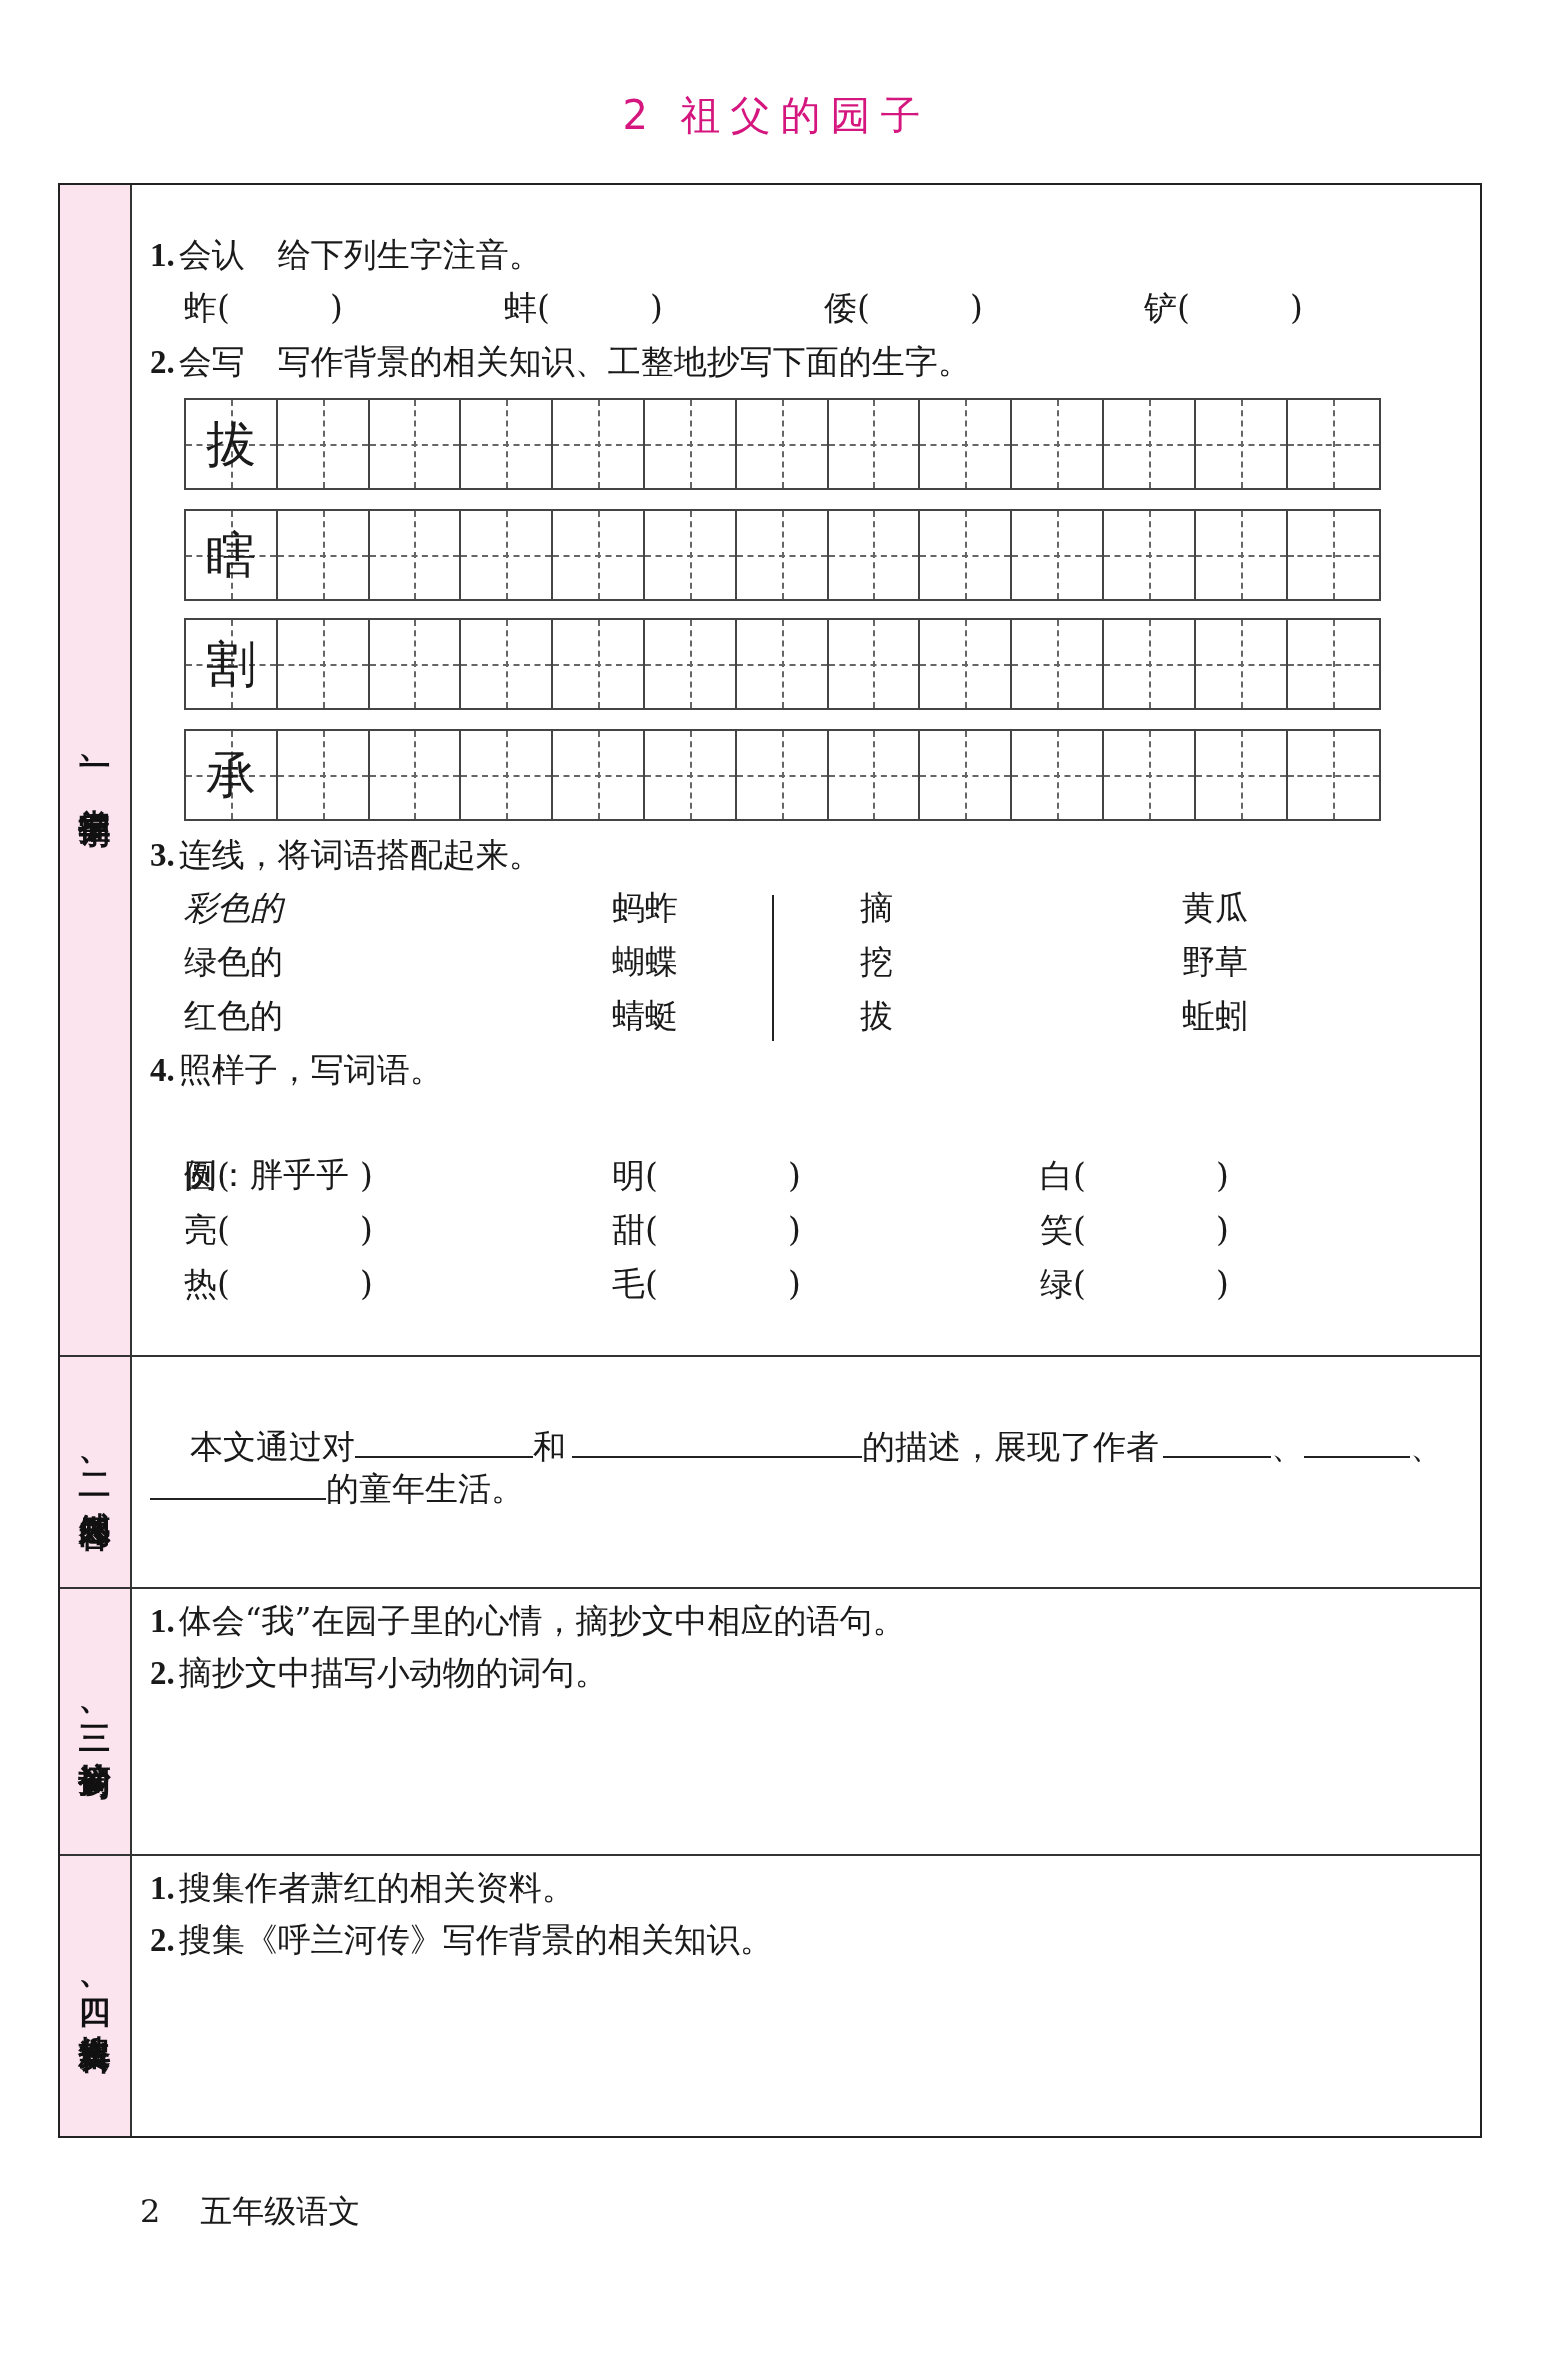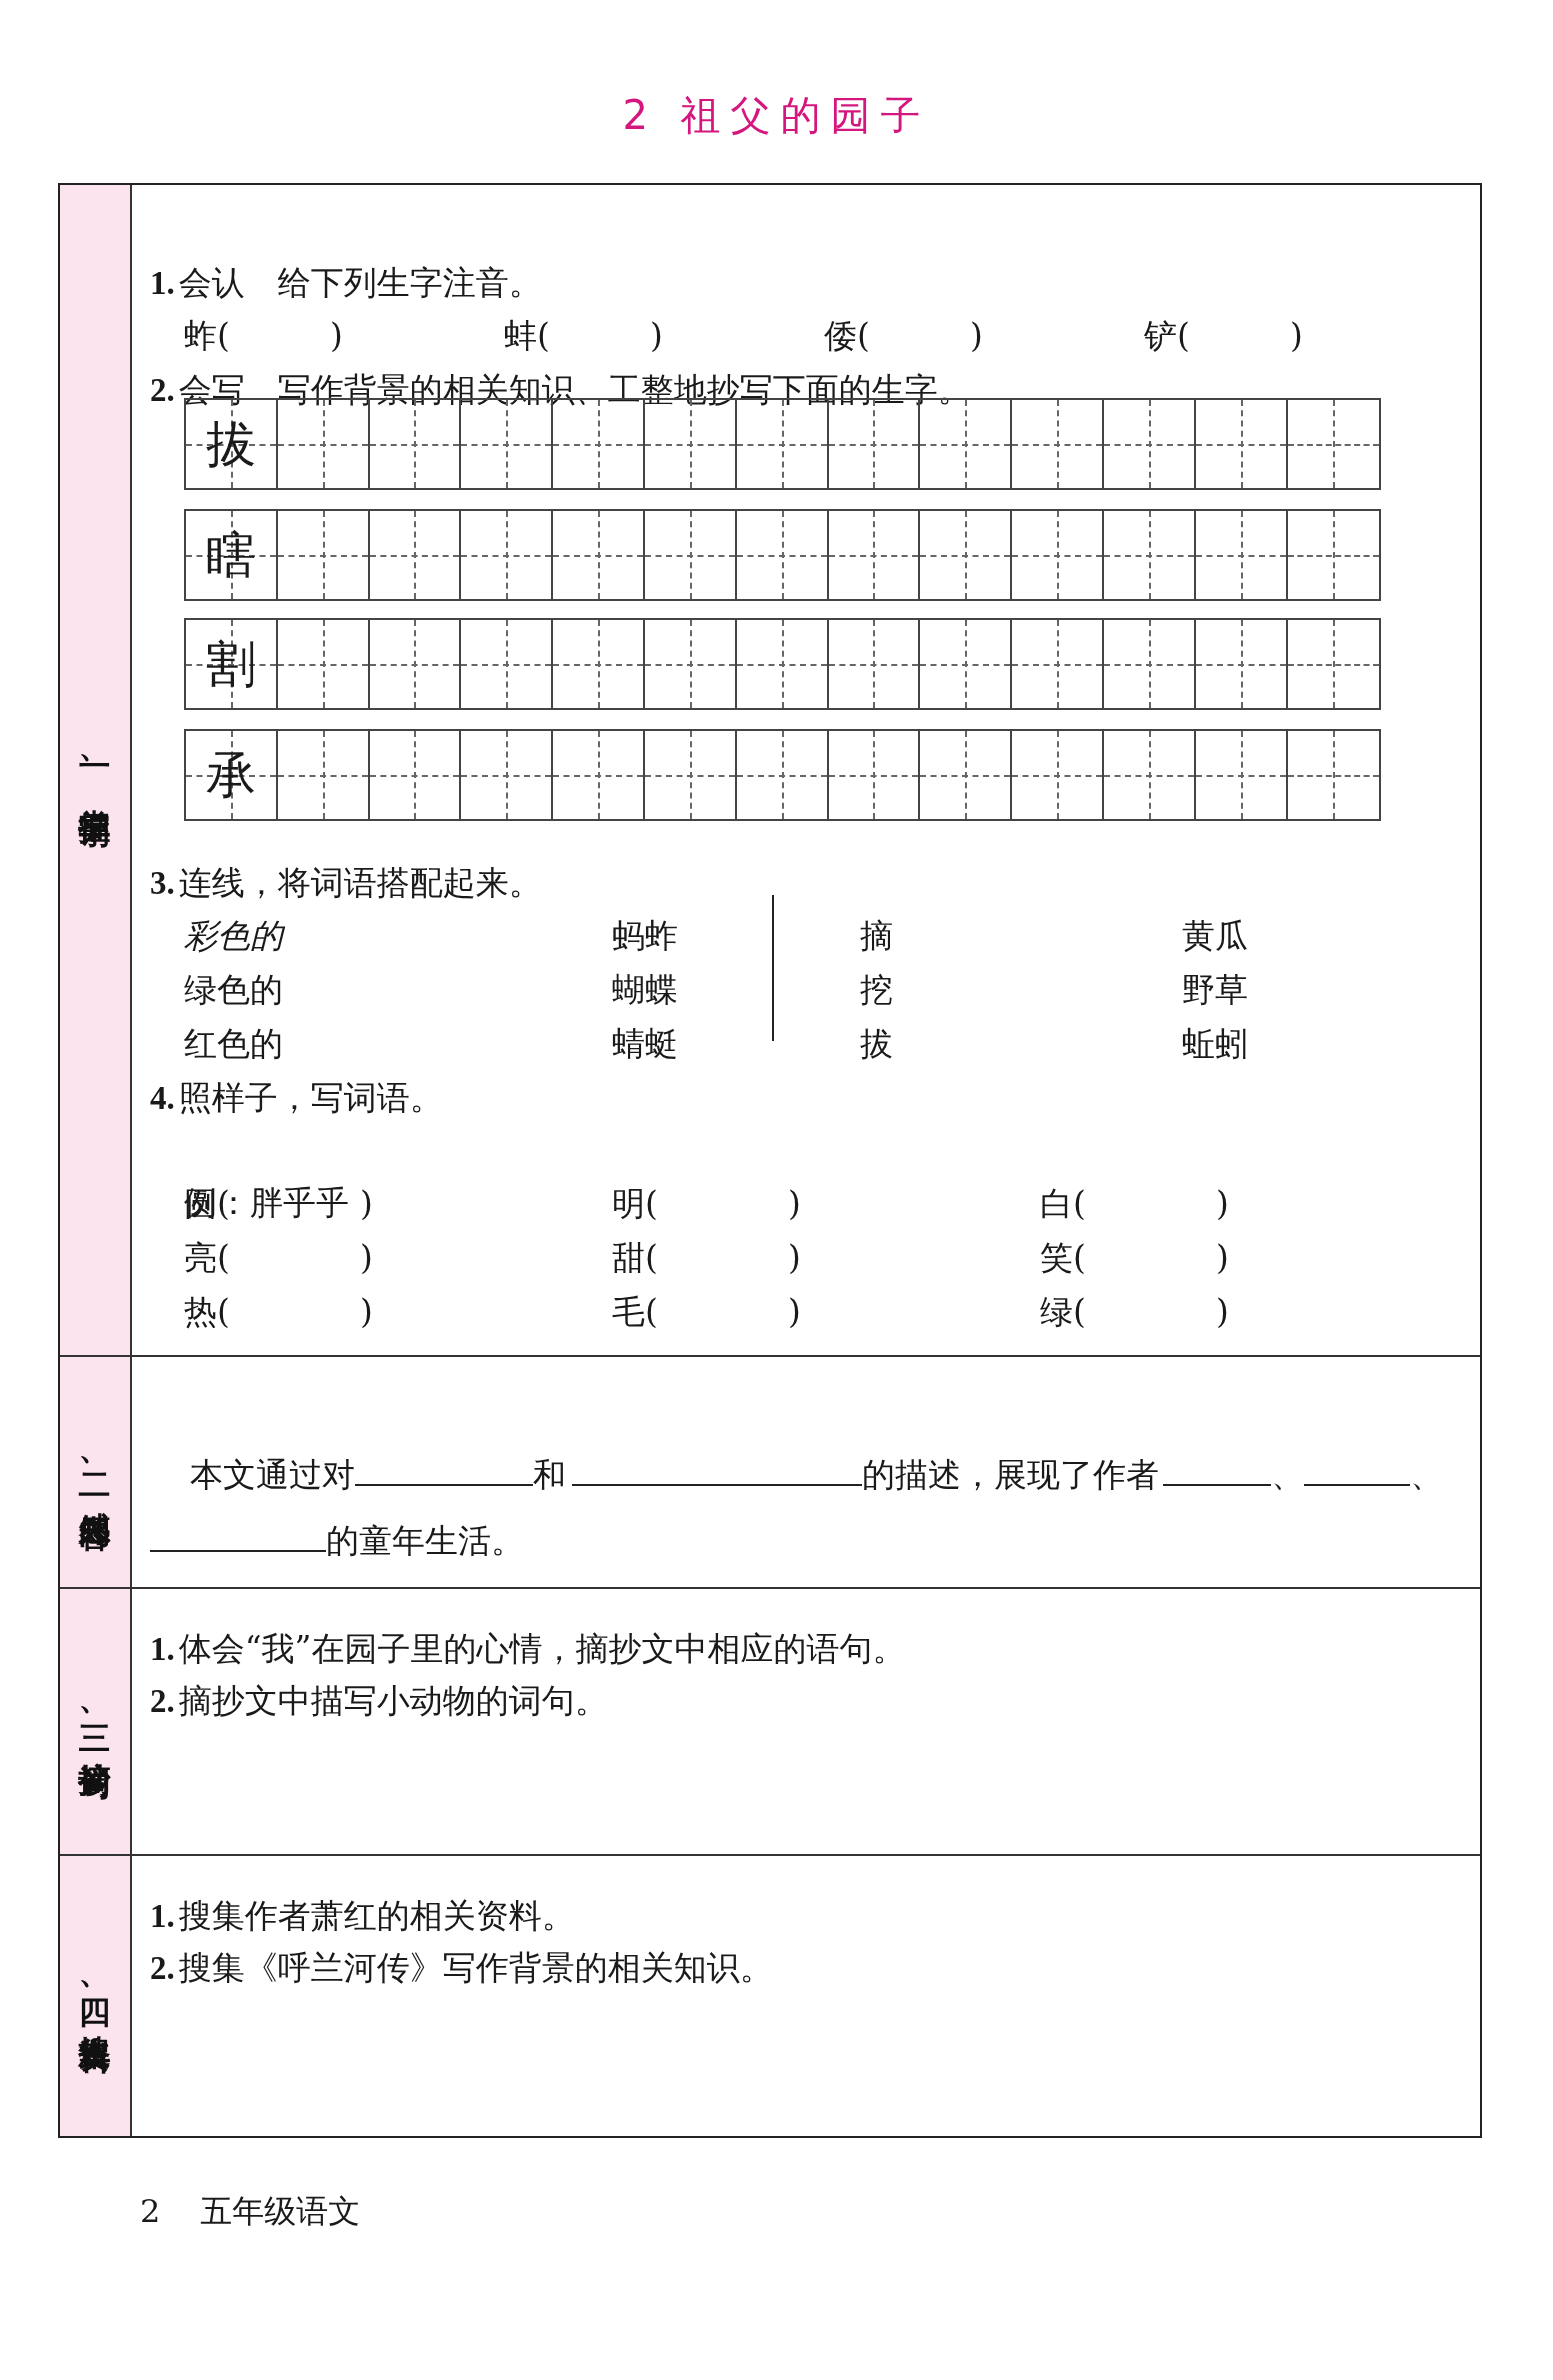--- a/index.html
+++ b/index.html
@@ -9,21 +9,21 @@
   .title { left:0; width:1553px; top:88px; text-align:center; font-size:40px; letter-spacing:10px;
            color:#d4167e; font-family:"DejaVu Sans","Liberation Sans",sans-serif; }
   .tbl { left:58px; top:183px; width:1424px; height:1955px; border:2px solid #222; box-sizing:border-box; }
   .sec { position:absolute; left:0; width:1420px; box-sizing:border-box; }
   .sec.bt { border-top:2px solid #333; }
   .side { position:absolute; left:0; top:0; bottom:0; width:72px; background:#fce4ef;
           border-right:2px solid #333; box-sizing:border-box;
           display:flex; align-items:center; justify-content:center; }
   .side-label { writing-mode:vertical-rl; text-orientation:upright; font-size:32px; font-weight:bold;
                 letter-spacing:2px; font-family:"DejaVu Sans","Liberation Sans",sans-serif; color:#111; }
-  .txt { position:absolute; font-size:33px; line-height:40px; white-space:nowrap;margin-top:28px; }
+  .txt { position:absolute; font-size:33px; line-height:40px; white-space:nowrap; }
   .num { font-weight:bold; font-family:"Liberation Serif",serif; margin-right:4px; }
   .gridrow { position:absolute; left:124px; height:92px; display:flex; border:2px solid #444; box-sizing:border-box; }
   .cell { width:91.8px; height:88px; position:relative; box-sizing:border-box; border-right:2px solid #444; }
   .cell:last-child { border-right:none; }
   .cell::before { content:""; position:absolute; left:50%; top:0; bottom:0; border-left:2px dashed #666; }
   .cell::after { content:""; position:absolute; top:50%; left:0; right:0; border-top:2px dashed #666; }
   .cell .ch { position:absolute; left:0; right:0; top:14px; text-align:center; font-size:50px; line-height:60px; z-index:2;
               font-family:"DejaVu Serif",serif; }
   .vline { position:absolute; width:2px; background:#222; }
   .blank { display:inline-block; border-bottom:2px solid #222; height:28px; vertical-align:baseline; }
@@ -157,21 +157,21 @@
       </div>
   </div>
 
   <div class="sec bt" style="top:1170px;height:232px;">
     <div class="side">
       <span class="side-label">二、感知内容</span>
     </div>
     <div class="txt" style="left:130px;top:70px;text-align:center;">
       <span>本文通过对</span><span class="blank" style="width:178px;"></span><span>和</span><span class="blank" style="width:290px;margin-left:6px;"></span><span>的描述，展现了作者</span><span class="blank" style="width:108px;margin-left:4px;"></span><span>、</span><span class="blank" style="width:106px;"></span><span>、</span>
     </div>
-    <div class="txt" style="left:90px;top:136px;">
+    <div class="txt" style="left:90px;top:112px;">
       <span class="blank" style="width:176px;"></span><span>的童年生活。</span>
     </div>
   </div>
 
   <div class="sec bt" style="top:1402px;height:267px;">
     <div class="side">
       <span class="side-label">三、摘抄词句</span>
     </div>
     <div class="txt" style="left:90px;top:12px;">
       <span class="num">1.</span><span>体会“我”在园子里的心情，摘抄文中相应的语句。</span>

